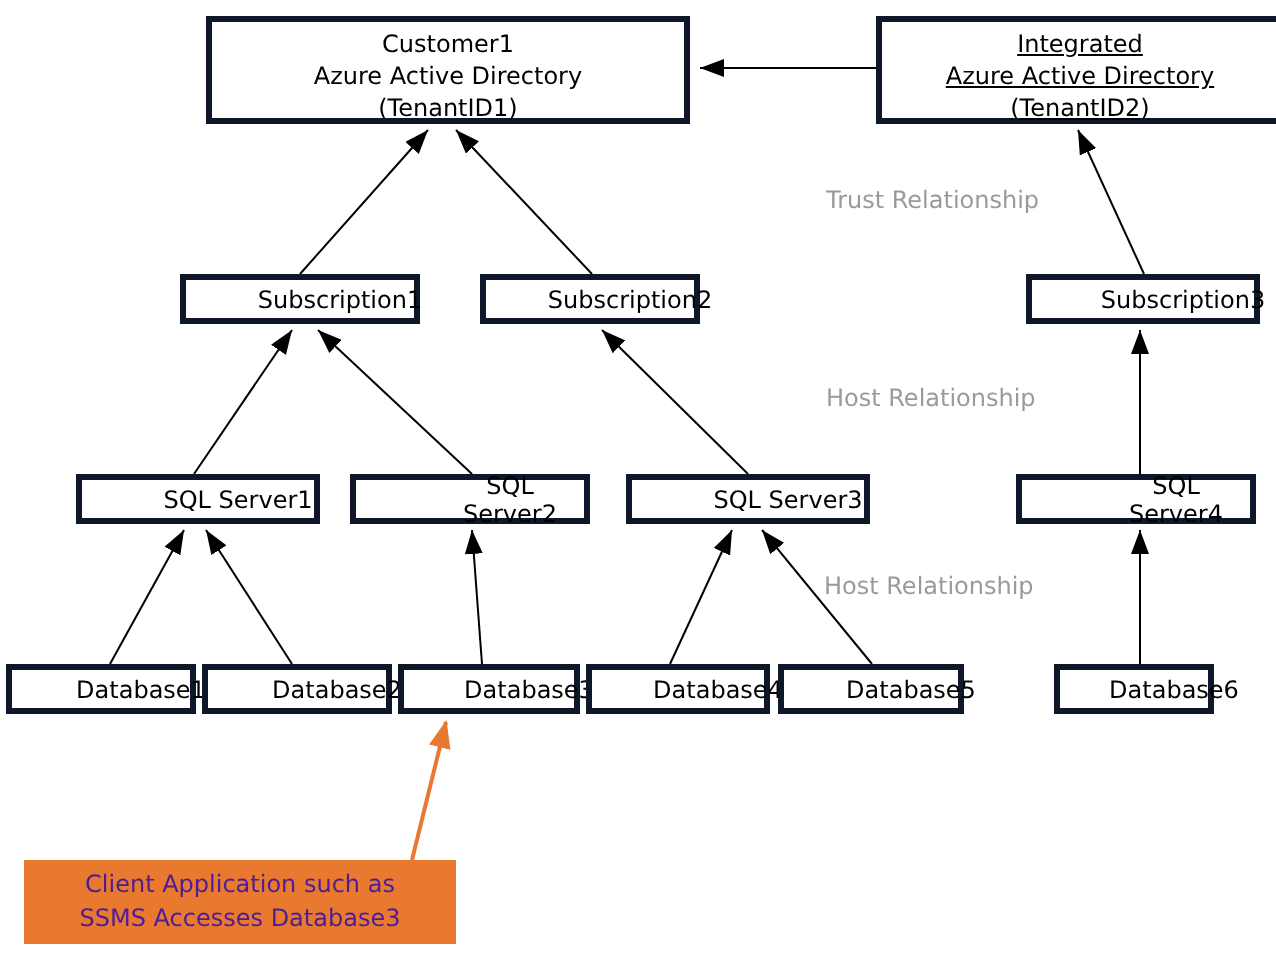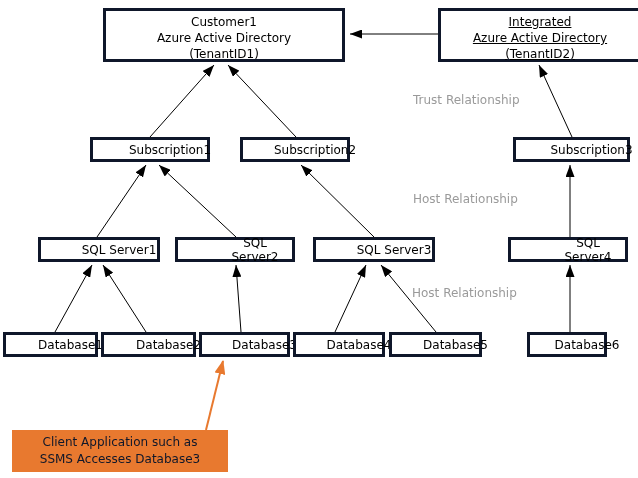--- a/index.html
+++ b/index.html
@@ -27,21 +27,21 @@
   .rlabel{
     position:absolute;
     color:#9a9a9a;
     font-size:12px;
     white-space:nowrap;
   }
   .callout{
     position:absolute;
     left:12px;top:430px;width:216px;height:42px;
     background:#e8792f;
-    color:#0f172a;
+    color:#4c1d95;
     font-size:12px;
     text-align:center;
     line-height:17px;
     padding-top:4px;
     box-sizing:border-box;
   }
 </style>
 </head>
 <body>
 

